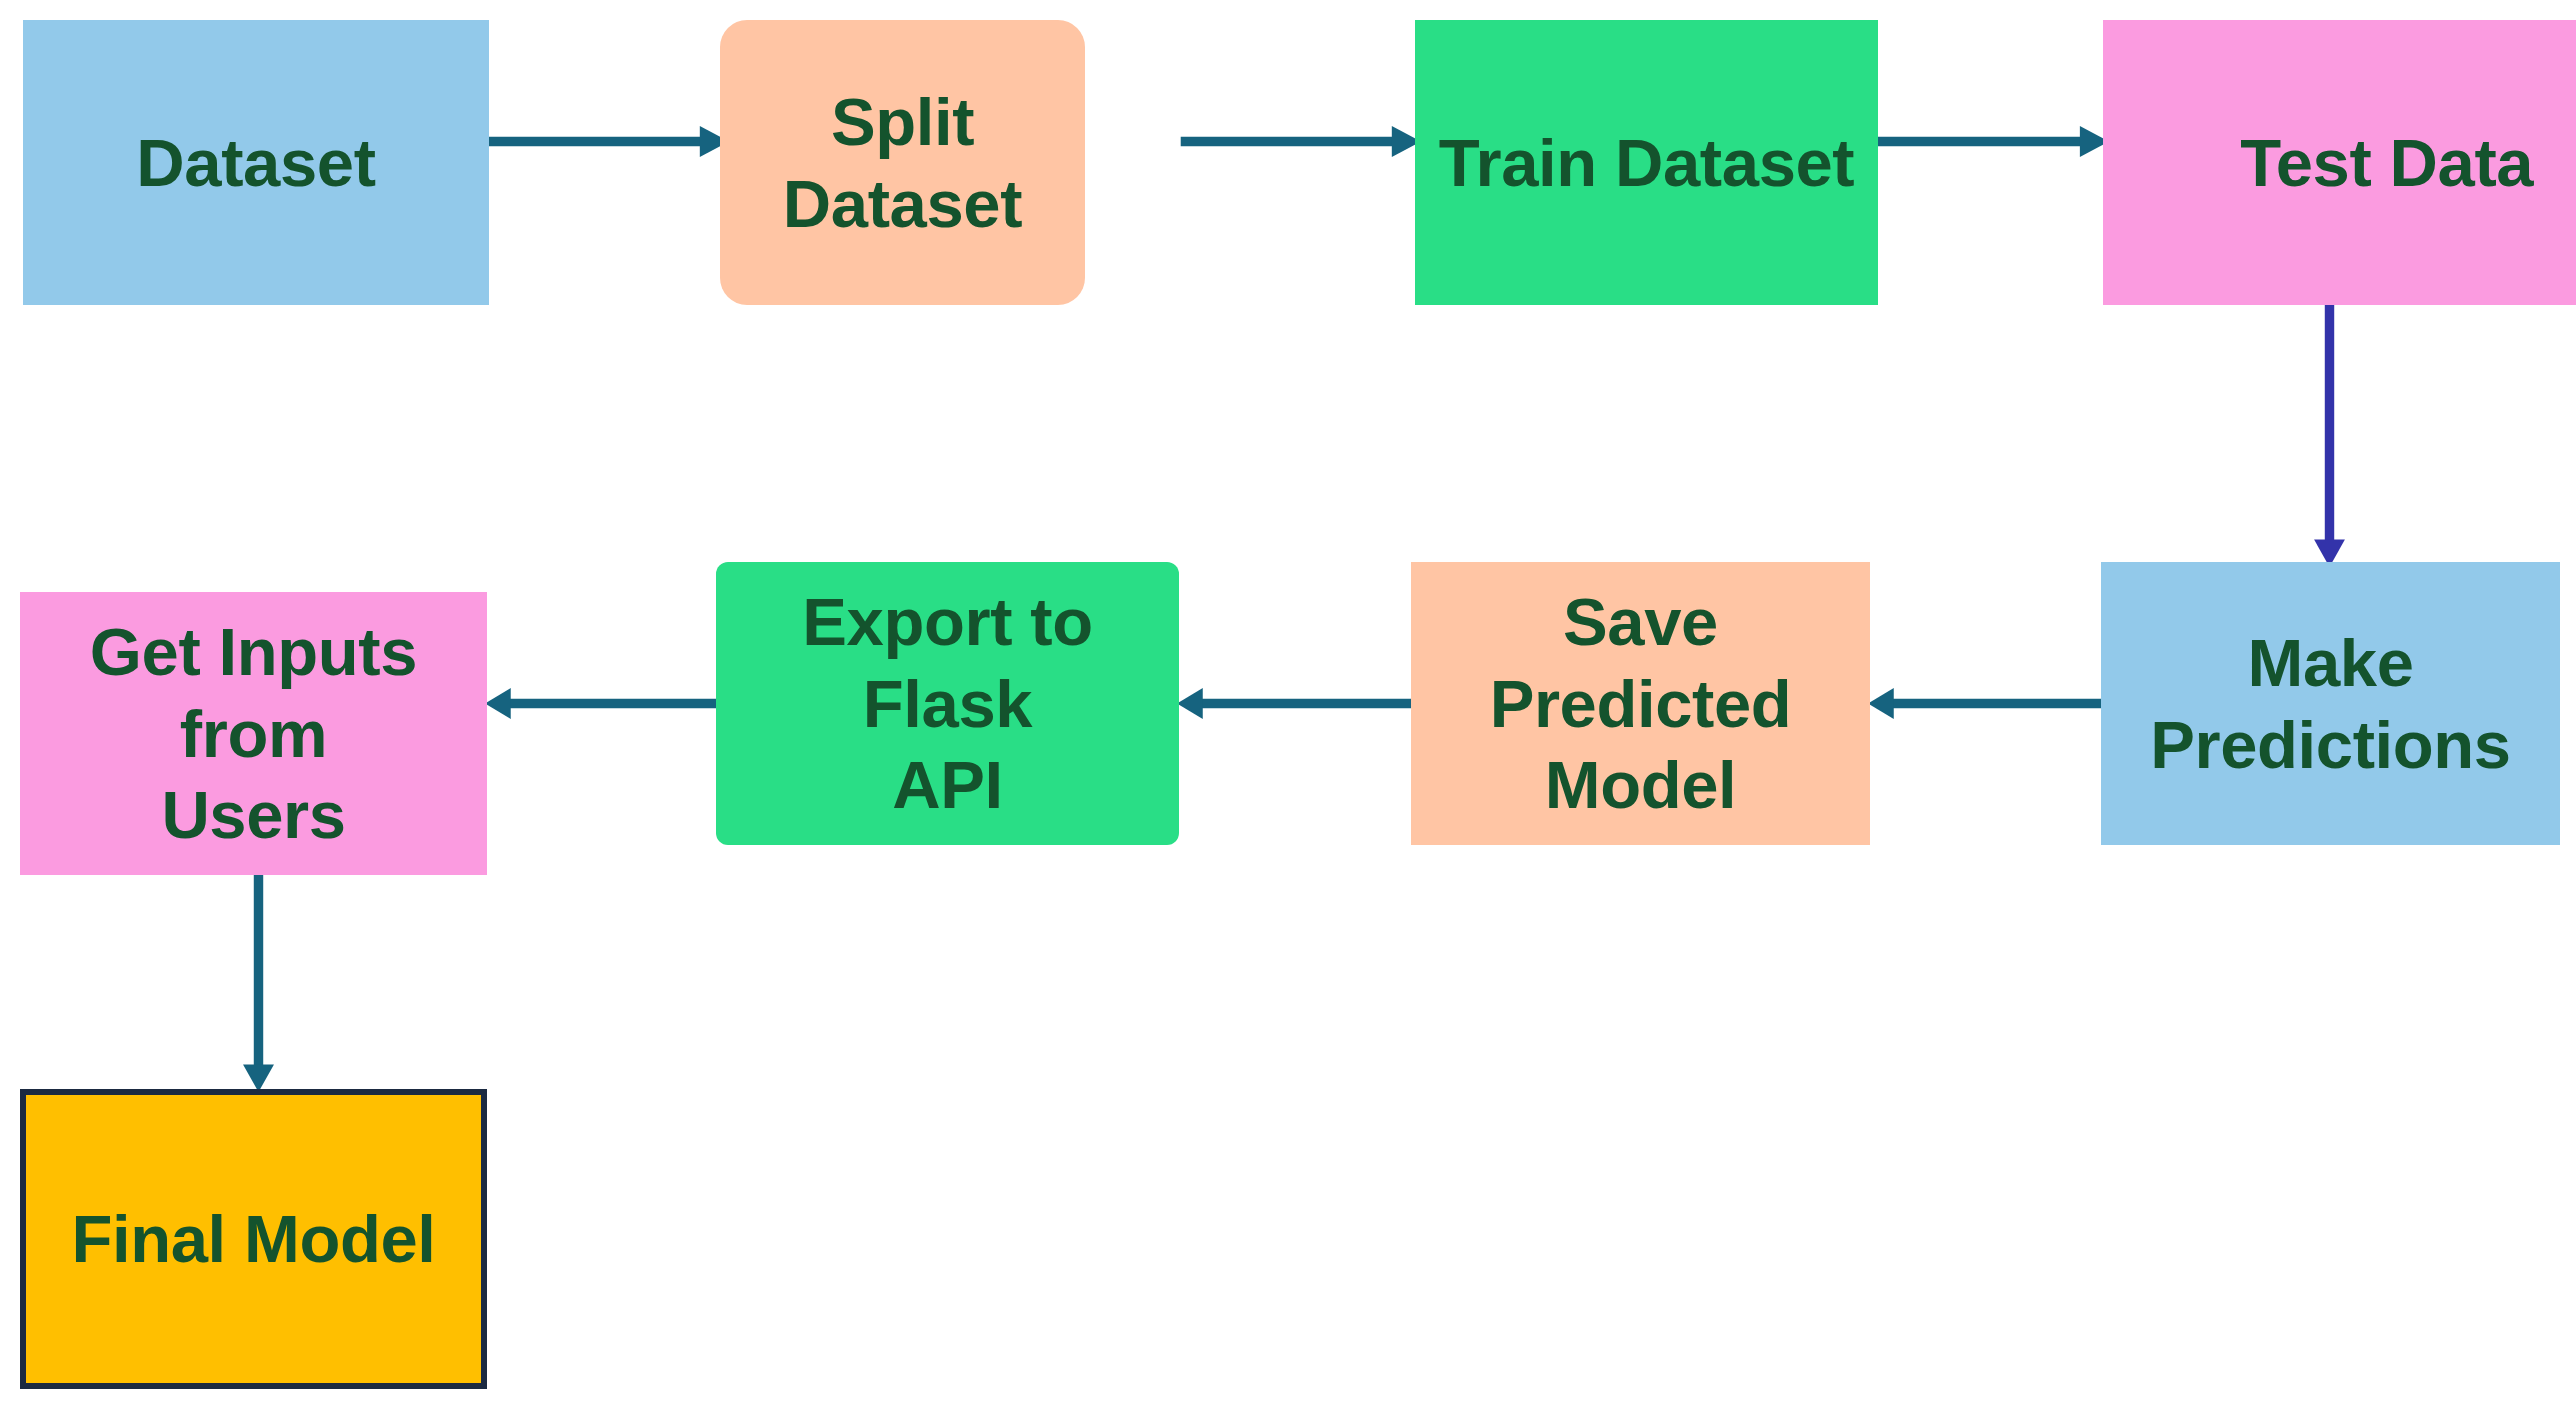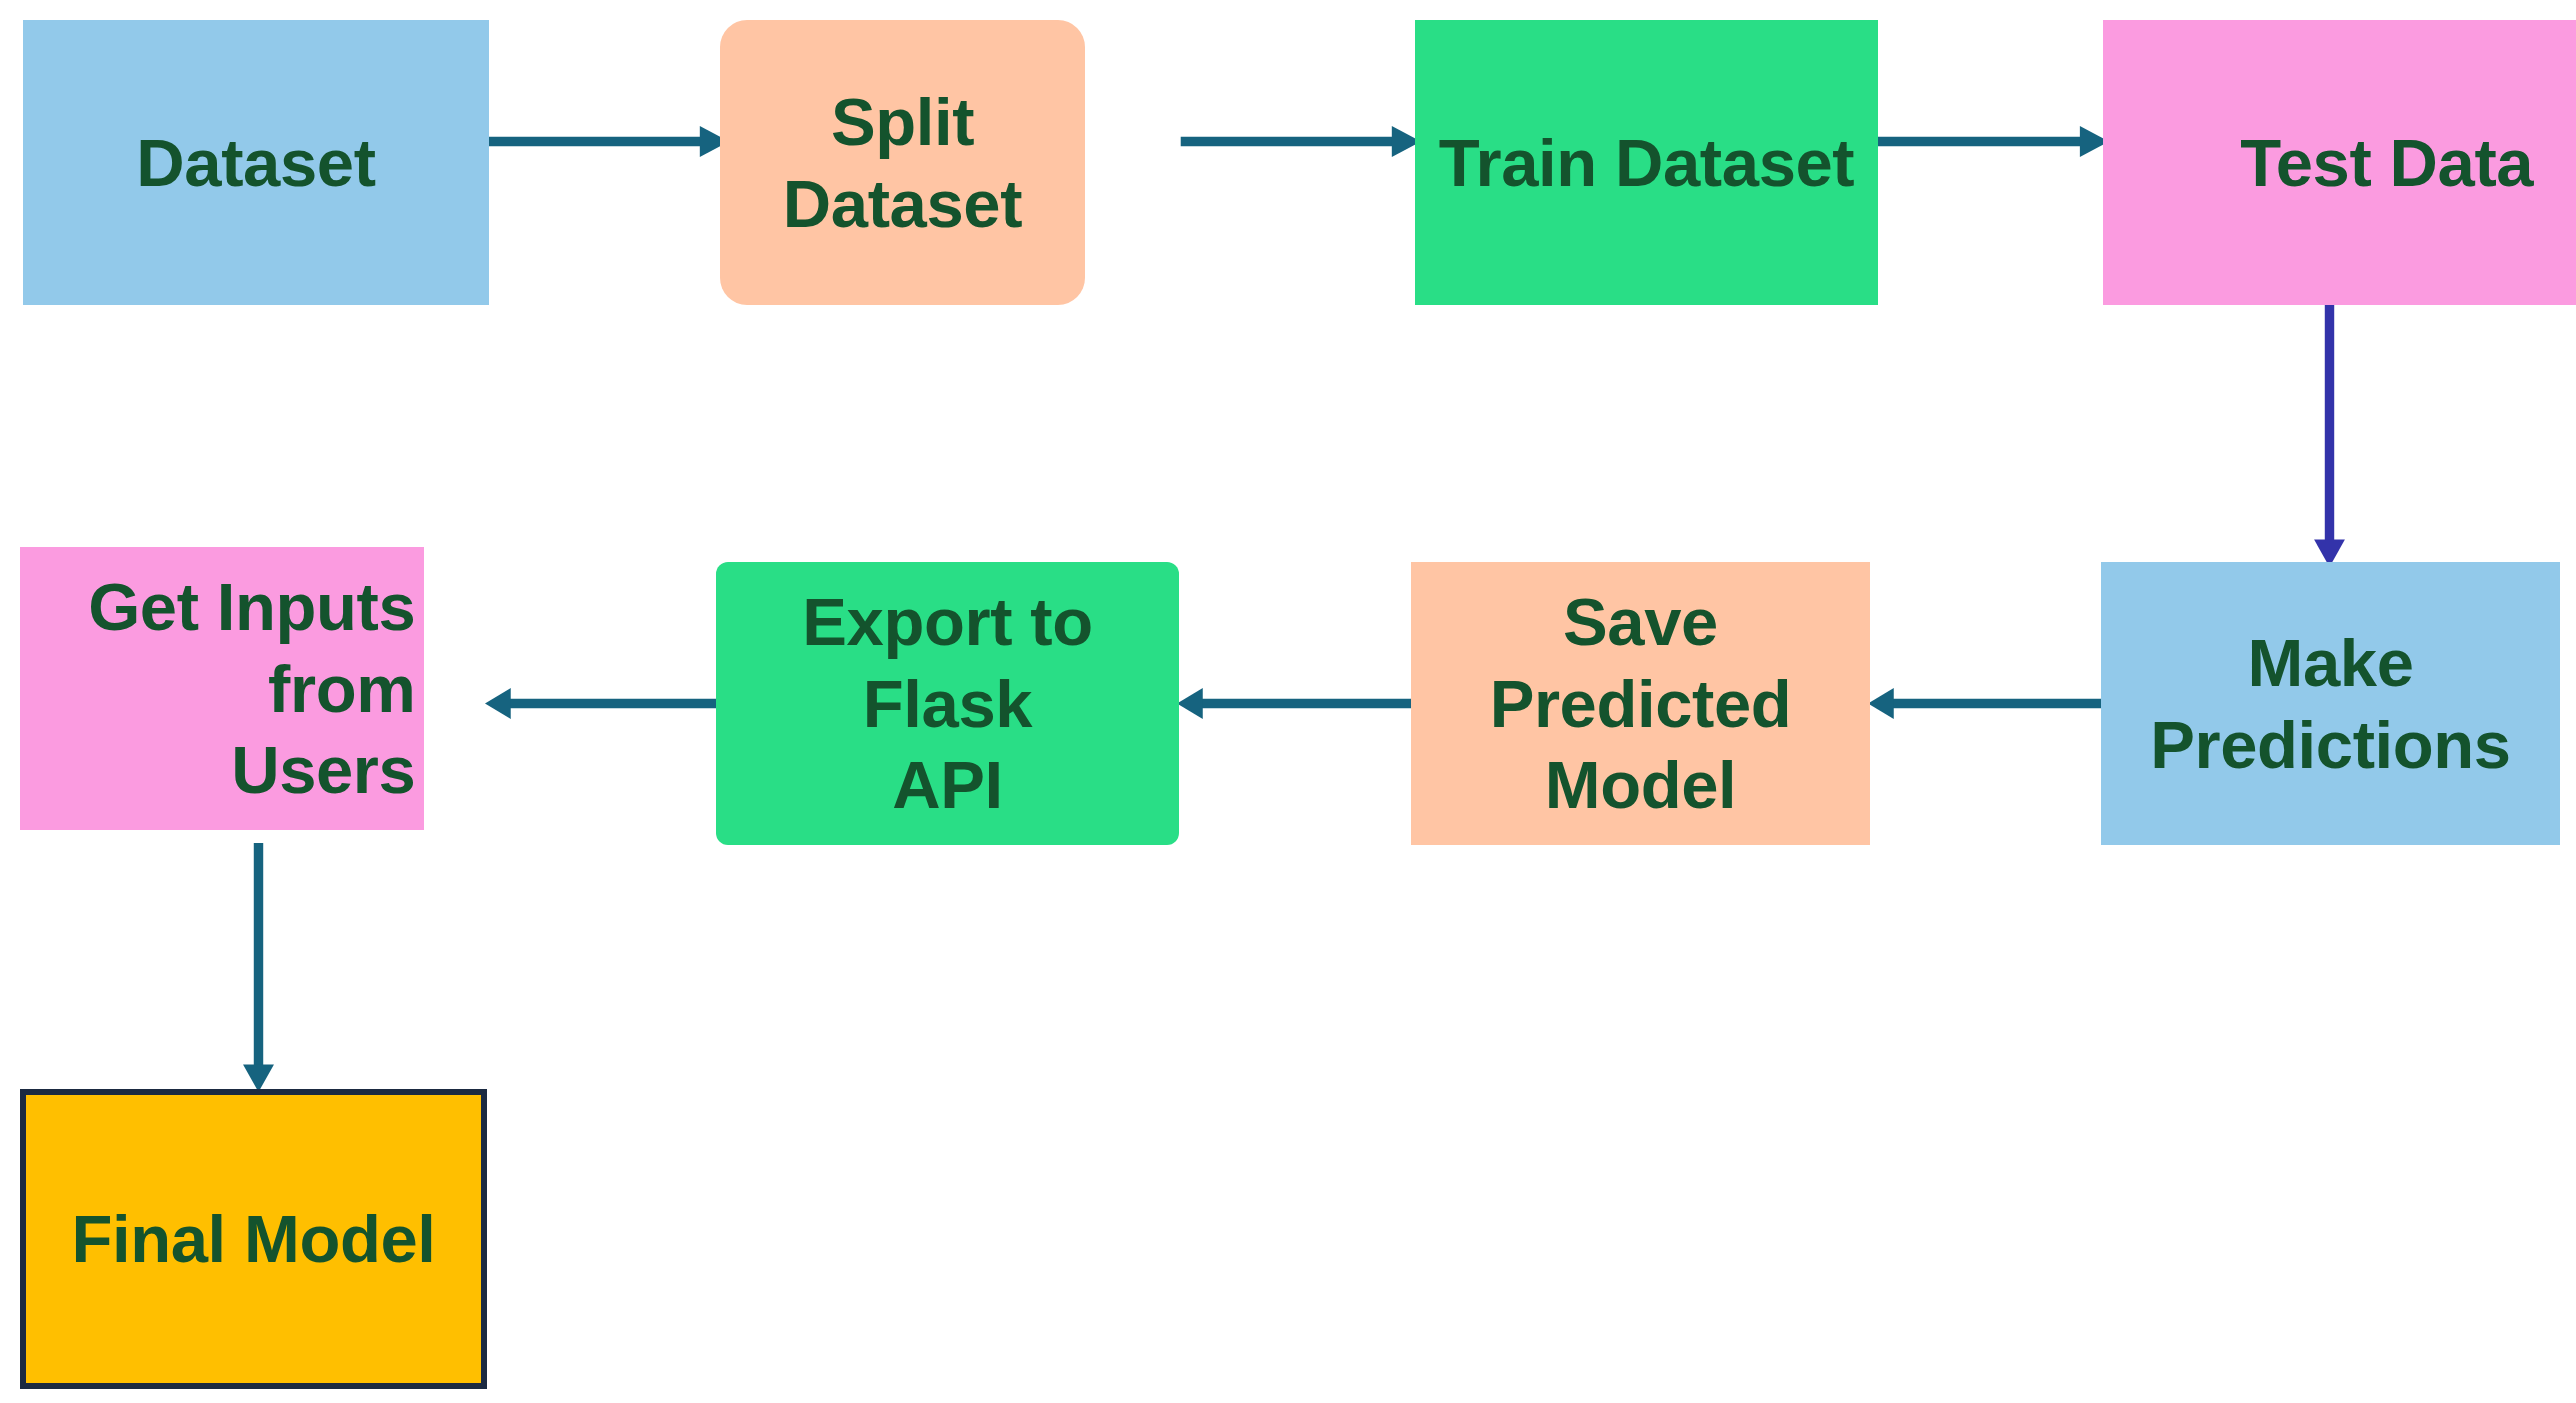--- a/index.html
+++ b/index.html
@@ -115,21 +115,21 @@
   </div>
 
   <div class="node" style="left:1415px; top:20px; width:463px; height:285px; background:#29DE86;">
     <span class="node-label">Train Dataset</span>
   </div>
 
   <div class="node" style="left:2103px; top:20px; width:528px; height:285px; background:#FB9BE0;padding-left:48px;">
     <span class="node-label">Test Data</span>
   </div>
 
-  <div class="node" style="left:20px; top:547px; width:404px; height:283px; background:#FB9BE0;text-align:right;">
+  <div class="node" style="left:20px; top:592px; width:467px; height:283px; background:#FB9BE0;">
     <span class="node-label">Get Inputs from
 Users</span>
   </div>
 
   <div class="node" style="left:716px; top:562px; width:463px; height:283px; background:#29DE86;border-radius:12px;">
     <span class="node-label">Export to Flask
 API</span>
   </div>
 
   <div class="node" style="left:1411px; top:562px; width:459px; height:283px; background:#FFC5A4;">

